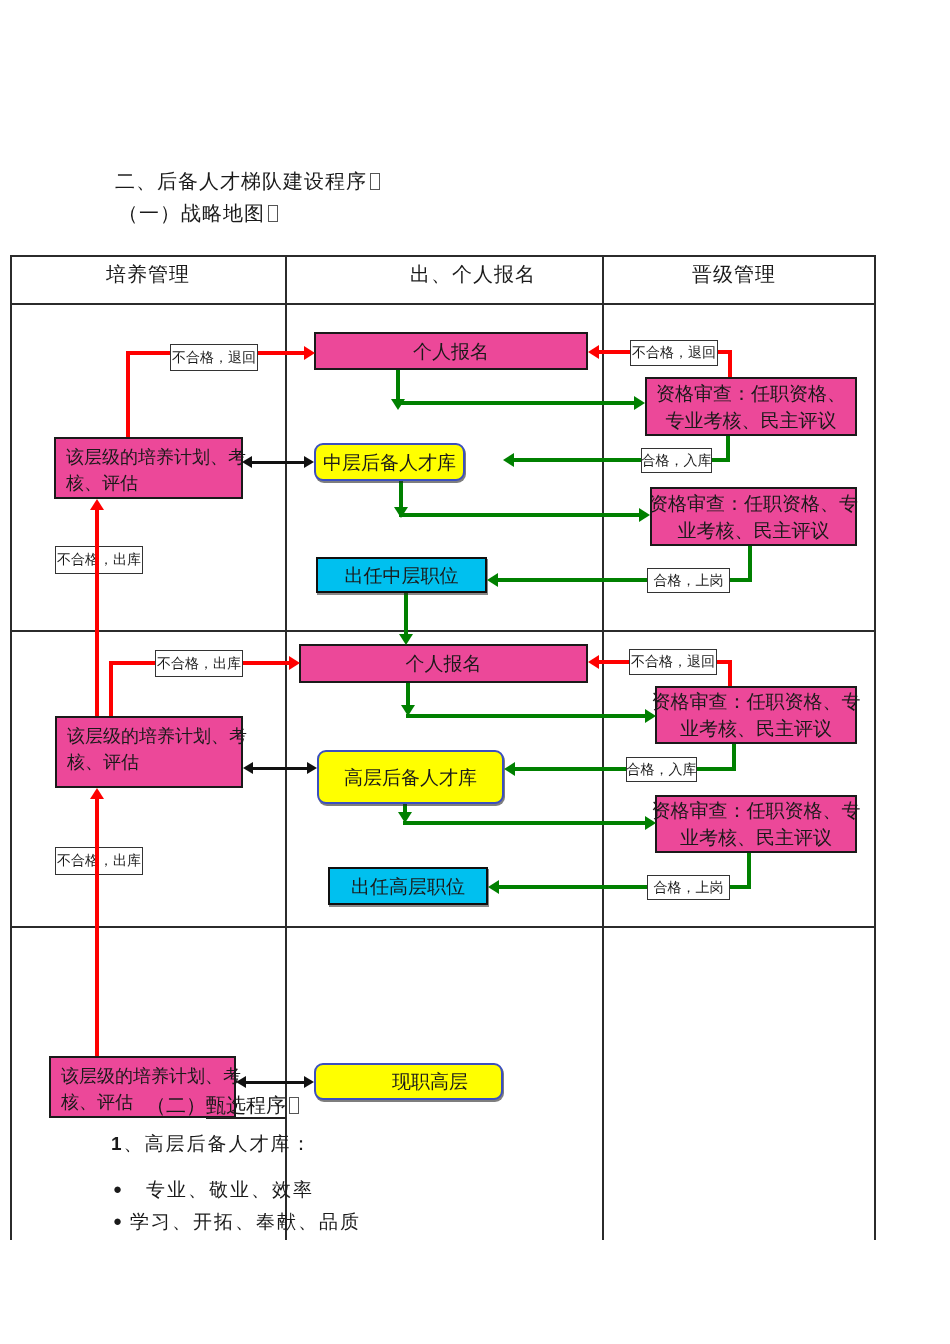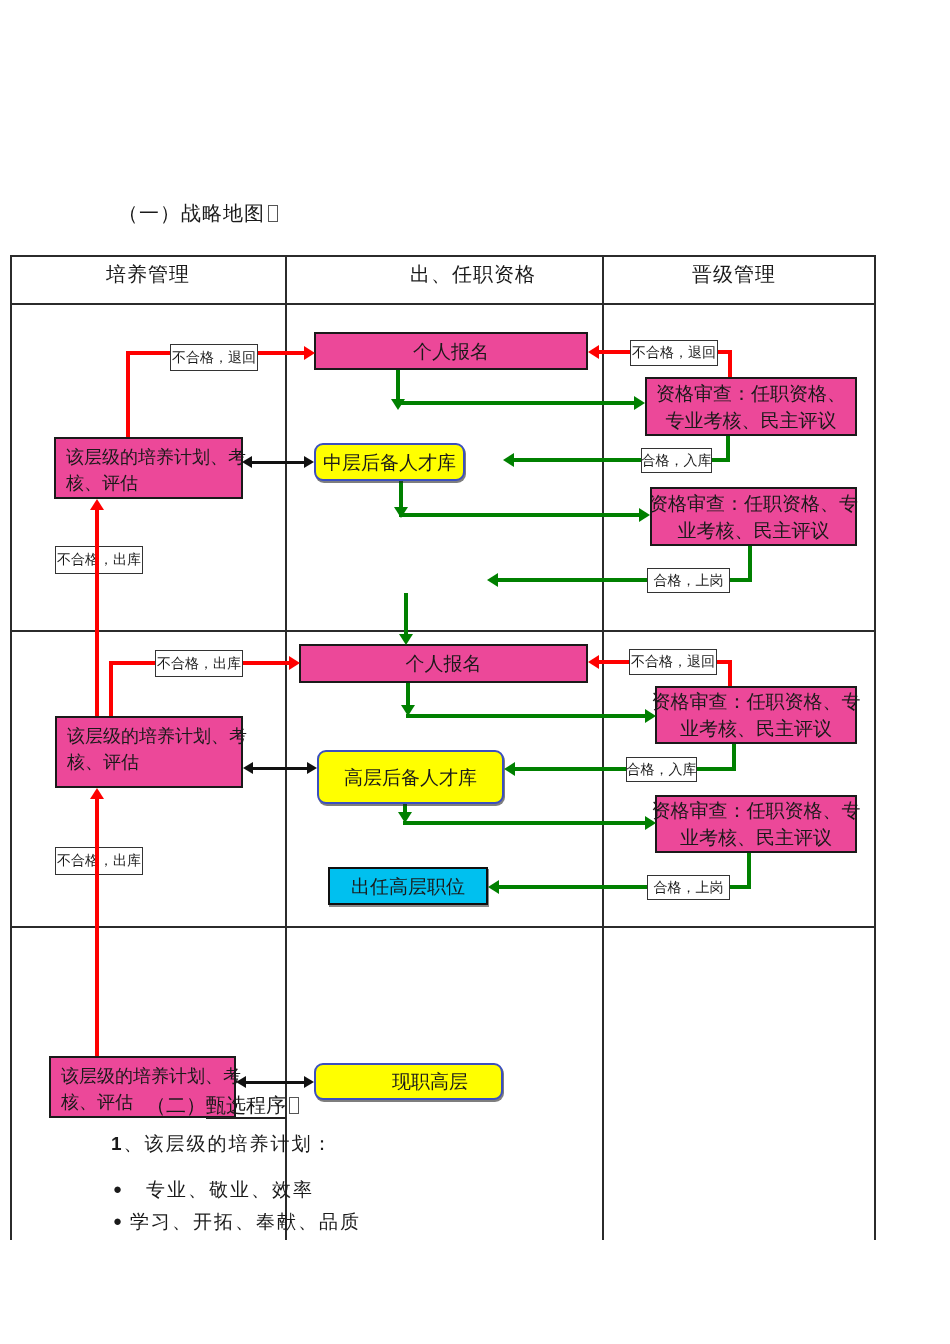--- a/index.html
+++ b/index.html
@@ -42,33 +42,34 @@
   .uline{border-bottom:2px solid #222;padding-bottom:1px;}
   .num{font-family:"Liberation Sans","DejaVu Sans",sans-serif;font-weight:bold;}
   .bullet-dot{position:absolute;font-size:15px;z-index:2;}
   .bullet-tx{position:absolute;font-size:19px;letter-spacing:2px;white-space:nowrap;z-index:2;}
 </style>
 </head>
 <body>
 
 <div id="canvas">
 
+  <div class="doch" style="left:115px;top:168px;"><span>二、后备人才梯队建设程序</span><span class="pmark"></span></div>
   <div class="doch" style="left:118px;top:200px;"><span>（一）战略地图</span><span class="pmark"></span></div>
 
   <div class="tline" style="left:10px;top:255px;width:866px;height:2px;"></div>
   <div class="tline" style="left:10px;top:303px;width:866px;height:2px;"></div>
   <div class="tline" style="left:10px;top:630px;width:866px;height:2px;"></div>
   <div class="tline" style="left:10px;top:926px;width:866px;height:2px;"></div>
   <div class="tline" style="left:10px;top:255px;width:2px;height:985px;"></div>
   <div class="tline" style="left:285px;top:255px;width:2px;height:985px;"></div>
   <div class="tline" style="left:602px;top:255px;width:2px;height:985px;"></div>
   <div class="tline" style="left:874px;top:255px;width:2px;height:985px;"></div>
 
   <div class="hdr" style="left:106px;top:261px;width:140px;">培养管理</div>
-  <div class="hdr" style="left:410px;top:261px;width:140px;">出、任职资格</div>
+  <div class="hdr" style="left:410px;top:261px;width:140px;">出、个人报名</div>
   <div class="hdr" style="left:692px;top:261px;width:140px;">晋级管理</div>
 
   <div class="fbox" style="left:314px;top:332px;width:274px;height:38px;">
       <span>个人报名</span>
     </div>
 
   <div class="rln" style="left:126px;top:355px;width:4px;height:82px;"></div>
   <div class="rln" style="left:126px;top:351px;width:178px;height:4px;"></div>
   <div class="ar r-right" style="left:304px;top:346px;"></div>
   <div class="lbl" style="left:170px;top:344px;width:88px;height:27px;">
@@ -122,20 +123,23 @@
       <span>业考核、民主评议</span>
     </div>
 
   <div class="gln" style="left:748px;top:546px;width:4px;height:34px;"></div>
   <div class="gln" style="left:497px;top:578px;width:255px;height:4px;"></div>
   <div class="ar g-left" style="left:487px;top:573px;"></div>
   <div class="lbl" style="left:647px;top:568px;width:83px;height:25px;">
       <span>合格，上岗</span>
     </div>
 
+  <div class="fbox cbox" style="left:316px;top:557px;width:171px;height:36px;">
+      <span>出任中层职位</span>
+    </div>
 
   <div class="gln" style="left:404px;top:593px;width:4px;height:42px;"></div>
   <div class="ar g-down" style="left:399px;top:634px;"></div>
 
   <div class="ar r-up" style="left:90px;top:499px;"></div>
   <div class="rln over" style="left:95px;top:510px;width:4px;height:206px;"></div>
   <div class="lbl" style="left:55px;top:546px;width:88px;height:28px;">
       <span>不合格，出库</span>
     </div>
 
@@ -222,21 +226,21 @@
   <div class="kln" style="left:246px;top:1081px;width:58px;height:3px;"></div>
   <div class="ar k-left" style="left:236px;top:1076px;"></div>
   <div class="ar k-right" style="left:304px;top:1076px;"></div>
 
   <div class="fbox ybox" style="left:314px;top:1063px;width:189px;height:37px;padding-left:43px;">
       <span>现职高层</span>
     </div>
 
   <div class="overlap" style="left:146px;top:1092px;"><span>（二）</span><span class="uline">甄选程序</span><span class="pmark"></span></div>
 
-  <div class="bullet-tx" style="left:111px;top:1131px;"><span class="num">1</span><span>、该层级的培养计划：</span></div>
+  <div class="bullet-tx" style="left:111px;top:1131px;"><span class="num">1</span><span>、高层后备人才库：</span></div>
 
   <div class="bullet-dot" style="left:113px;top:1181px;">●</div>
   <div class="bullet-tx" style="left:146px;top:1177px;">专业、敬业、效率</div>
 
   <div class="bullet-dot" style="left:113px;top:1213px;">●</div>
   <div class="bullet-tx" style="left:130px;top:1209px;">学习、开拓、奉献、品质</div>
 
 </div>
 
 </body></html>

